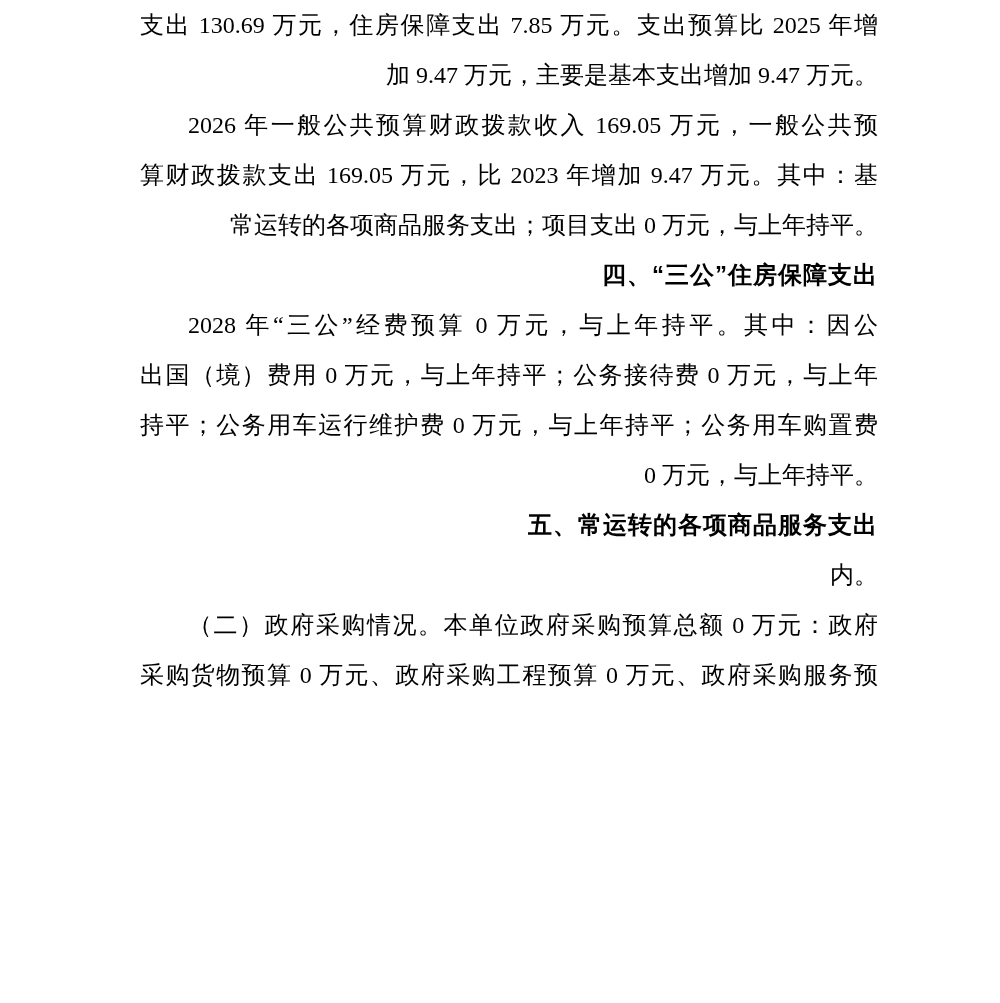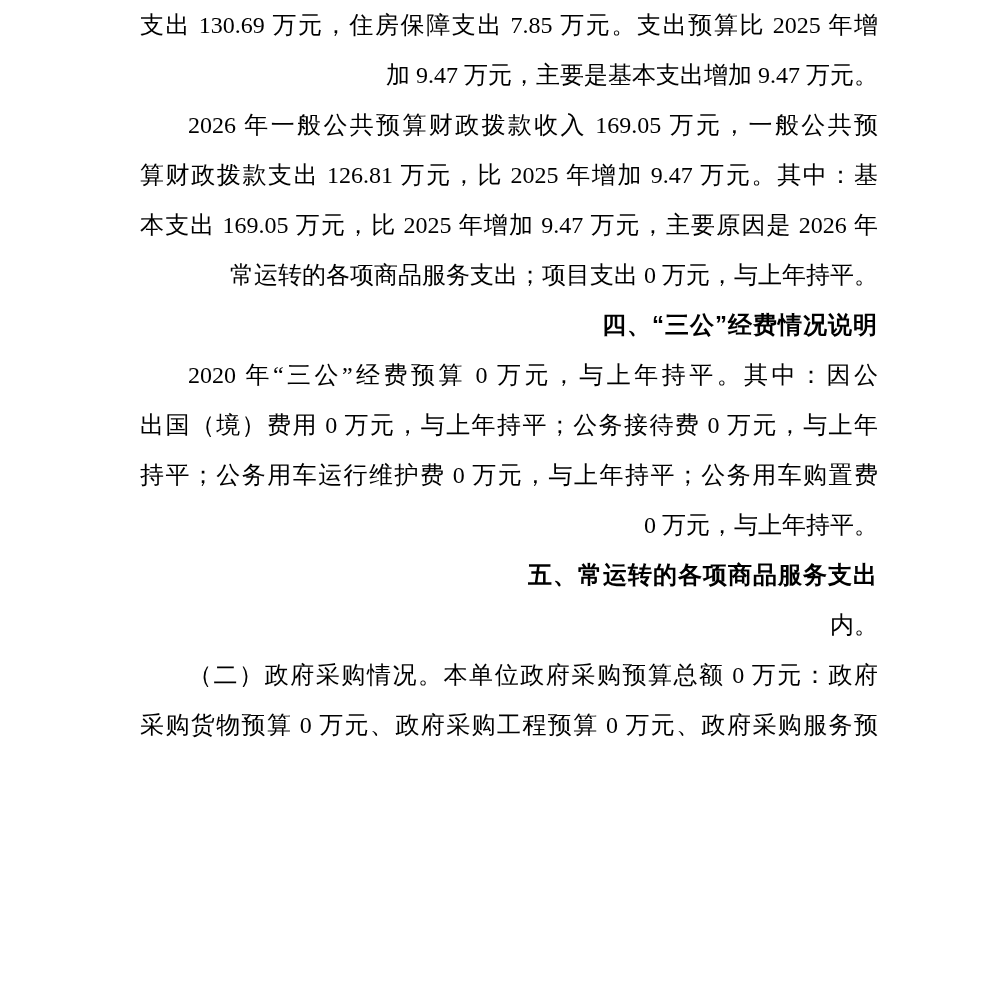--- a/index.html
+++ b/index.html
@@ -47,25 +47,24 @@
   }
 </style>
 </head>
 <body>
 
 <div class="page">
   <div class="content">
     <div class="line justify">支出 130.69 万元，住房保障支出 7.85 万元。支出预算比 2025 年增</div>
     <div class="line">加 9.47 万元，主要是基本支出增加 9.47 万元。</div>
     <div class="line justify indent">2026 年一般公共预算财政拨款收入 169.05 万元，一般公共预</div>
-    <div class="line justify">算财政拨款支出 126.81 万元，比 2025 年增加 9.47 万元。其中：基</div>
-    <div class="line justify">本支出 169.05 万元，比 2025 年增加 9.47 万元，主要原因是 2026 年</div>
+    <div class="line justify">算财政拨款支出 169.05 万元，比 2023 年增加 9.47 万元。其中：基</div>
     <div class="line">常运转的各项商品服务支出；项目支出 0 万元，与上年持平。</div>
-    <div class="line heading">四、“三公”经费情况说明</div>
-    <div class="line justify indent">2020 年“三公”经费预算 0 万元，与上年持平。其中：因公</div>
+    <div class="line heading">四、“三公”住房保障支出</div>
+    <div class="line justify indent">2028 年“三公”经费预算 0 万元，与上年持平。其中：因公</div>
     <div class="line justify">出国（境）费用 0 万元，与上年持平；公务接待费 0 万元，与上年</div>
     <div class="line justify">持平；公务用车运行维护费 0 万元，与上年持平；公务用车购置费</div>
     <div class="line">0 万元，与上年持平。</div>
     <div class="line heading">五、常运转的各项商品服务支出</div>
     <div class="line">内。</div>
     <div class="line justify indent">（二）政府采购情况。本单位政府采购预算总额 0 万元：政府</div>
     <div class="line justify">采购货物预算 0 万元、政府采购工程预算 0 万元、政府采购服务预</div>
   </div>
 </div>
 

